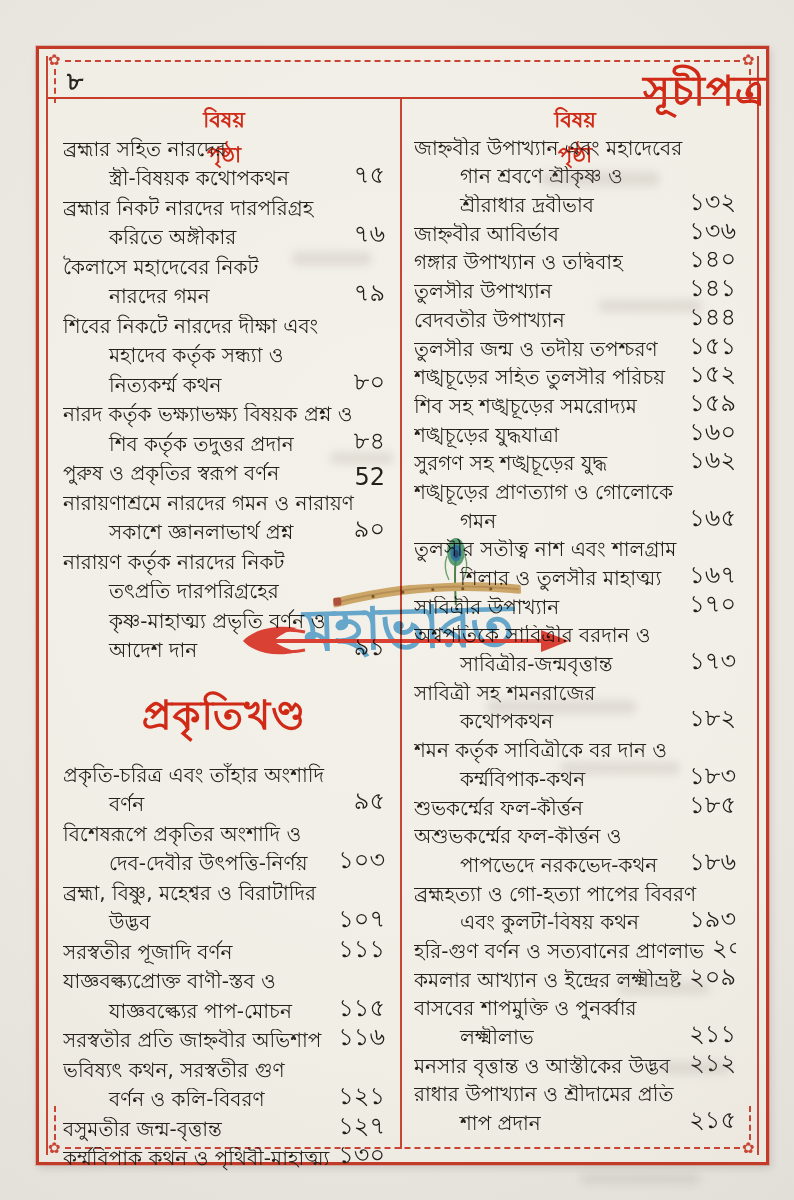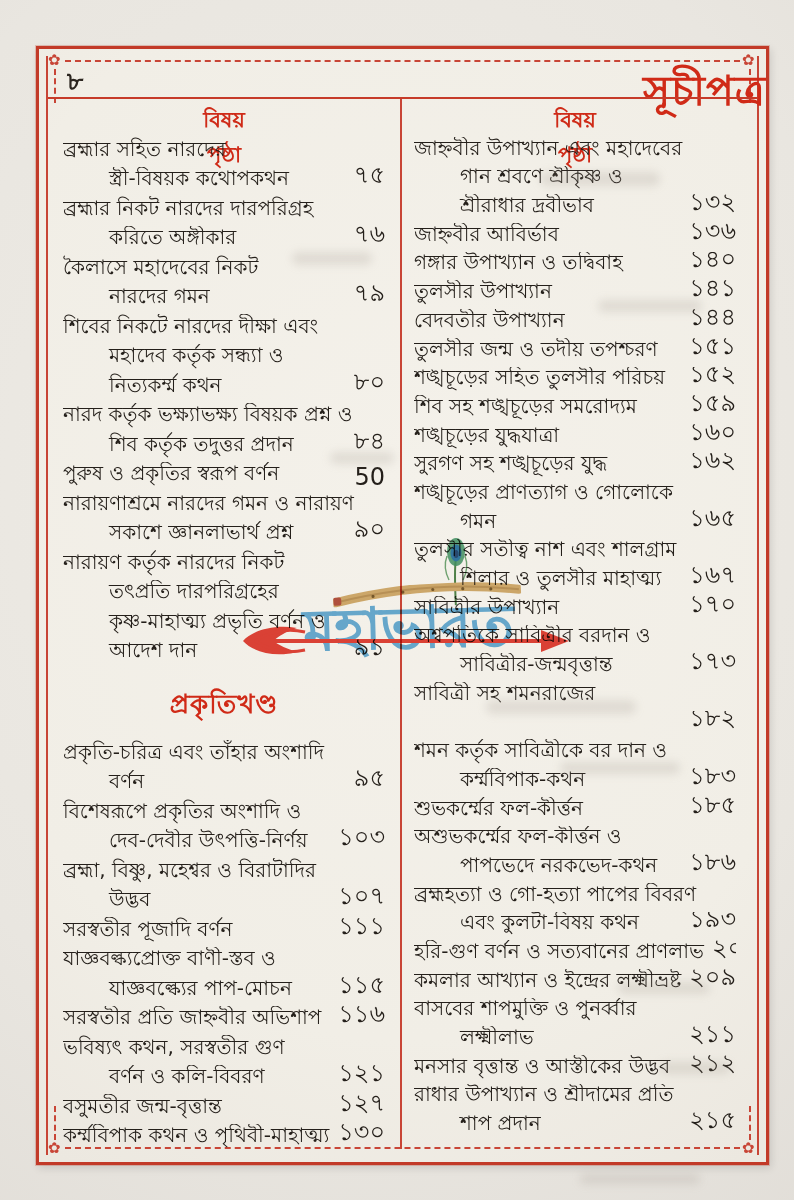--- a/index.html
+++ b/index.html
@@ -79,21 +79,21 @@
   .toc-right{left:375px;}
   .row{
     display:flex;align-items:flex-end;overflow:hidden;white-space:nowrap;
   }
   .toc-left .row{height:29.5px;font-size:20px;}
   .toc-right .row{height:28.7px;font-size:20px;}
   .line-text{white-space:nowrap;}
   .line-text.indent{padding-left:46px;}
   .page-num{margin-left:auto;padding-left:8px;font-size:24px;color:#241f1a;}
   .section-header{
-    text-align:center;color:#d02a17;font-weight:bold;font-size:26px;
+    text-align:center;color:#d02a17;font-weight:bold;font-size:40px;
     padding:16px 0 12px 0;letter-spacing:1px;
   }
 
   
   .watermark{
     position:absolute;left:225px;top:532px;width:345px;height:158px;
     z-index:5;opacity:.9;mix-blend-mode:multiply;pointer-events:none;
   }
   .wm-text{
     position:absolute;left:78px;top:52px;
@@ -190,21 +190,21 @@
         </div>
         <div class="row">
           <span class="line-text">নারদ কর্তৃক ভক্ষ্যাভক্ষ্য বিষয়ক প্রশ্ন ও</span>
         </div>
         <div class="row">
           <span class="line-text indent">শিব কর্তৃক তদুত্তর প্রদান</span>
           <span class="page-num">৮৪</span>
         </div>
         <div class="row">
           <span class="line-text">পুরুষ ও প্রকৃতির স্বরূপ বর্ণন</span>
-          <span class="page-num">50</span>
+          <span class="page-num">52</span>
         </div>
         <div class="row">
           <span class="line-text">নারায়ণাশ্রমে নারদের গমন ও নারায়ণ</span>
         </div>
         <div class="row">
           <span class="line-text indent">সকাশে জ্ঞানলাভার্থ প্রশ্ন</span>
           <span class="page-num">৯০</span>
         </div>
         <div class="row">
           <span class="line-text">নারায়ণ কর্তৃক নারদের নিকট</span>
@@ -341,20 +341,21 @@
           <span class="line-text">অশ্বপতিকে সাবিত্রীর বরদান ও</span>
         </div>
         <div class="row">
           <span class="line-text indent">সাবিত্রীর-জন্মবৃত্তান্ত</span>
           <span class="page-num">১৭৩</span>
         </div>
         <div class="row">
           <span class="line-text">সাবিত্রী সহ শমনরাজের</span>
         </div>
         <div class="row">
+          <span class="line-text indent">কথোপকথন</span>
           <span class="page-num">১৮২</span>
         </div>
         <div class="row">
           <span class="line-text">শমন কর্তৃক সাবিত্রীকে বর দান ও</span>
         </div>
         <div class="row">
           <span class="line-text indent">কর্ম্মবিপাক-কথন</span>
           <span class="page-num">১৮৩</span>
         </div>
         <div class="row">

